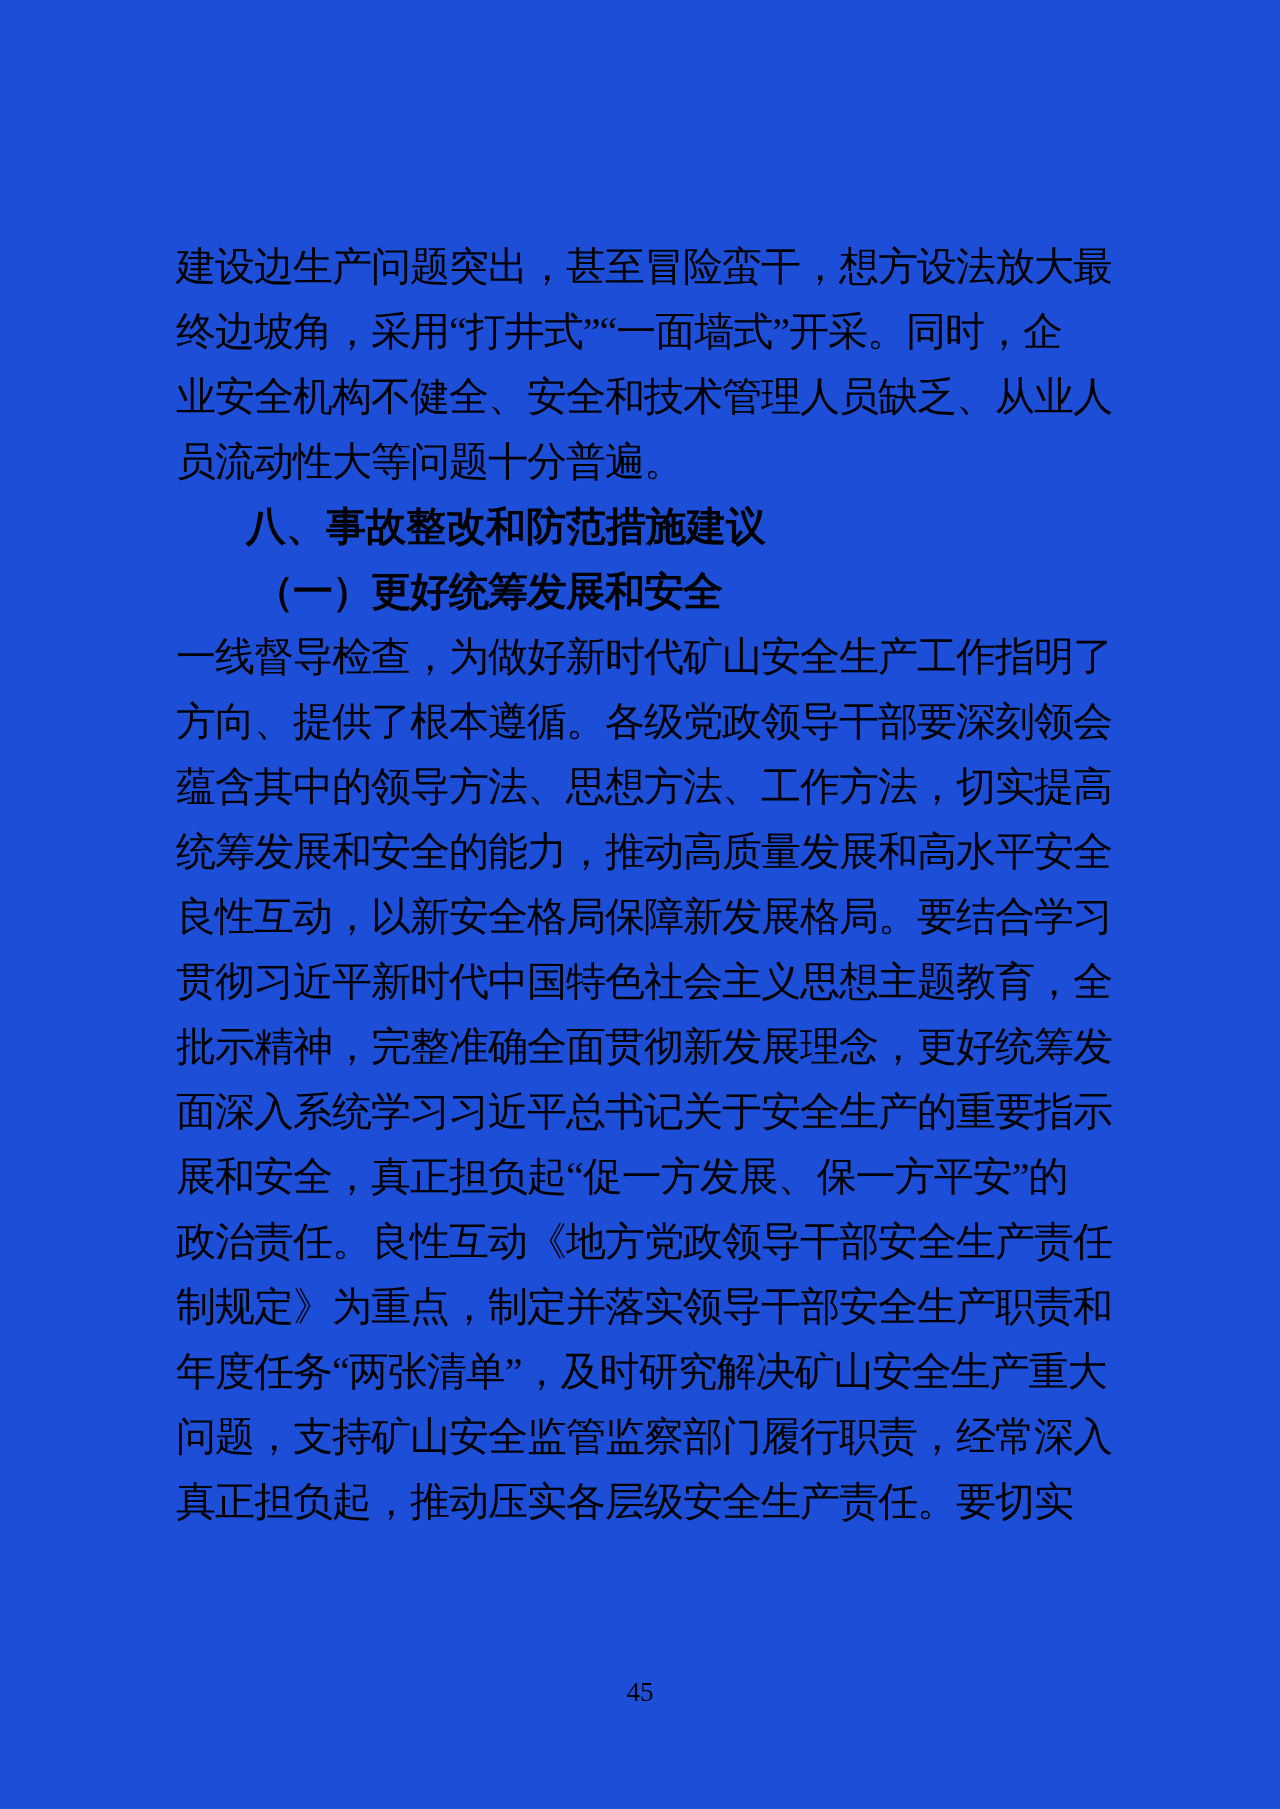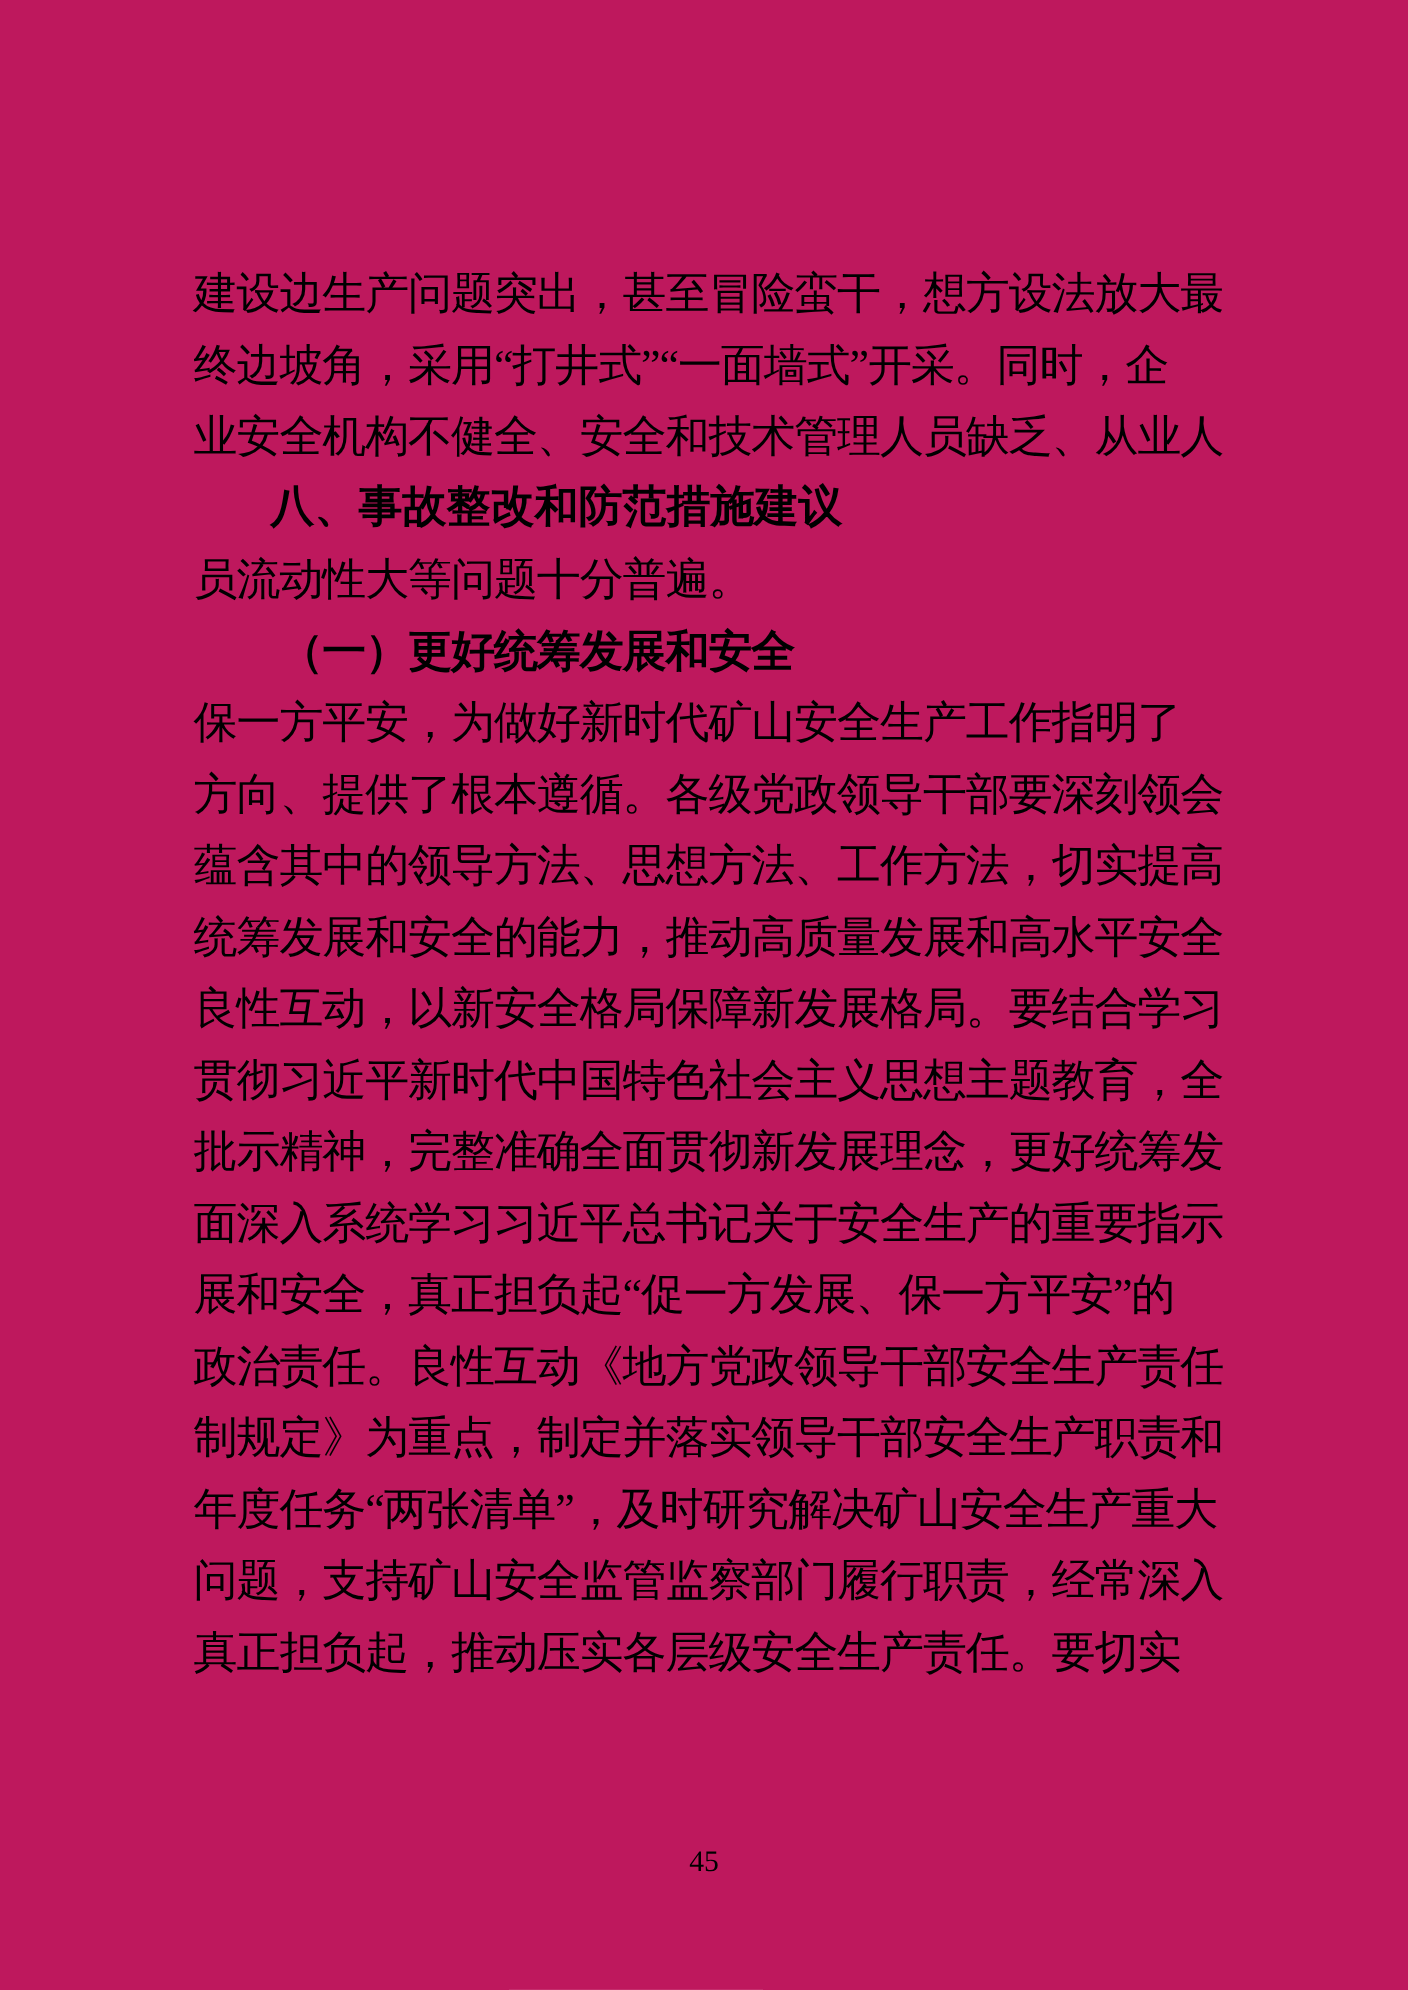--- a/index.html
+++ b/index.html
@@ -4,21 +4,21 @@
 <style>
   html, body {
     margin: 0;
     padding: 0;
     background: #ffffff;
   }
   .page {
     position: relative;
     width: 1280px;
     height: 1809px;
-    background: #be185d;
+    background: #1d4ed8;
     overflow: hidden;
     font-family: "Liberation Serif", serif;
     color: #000000;
   }
   .text-block {
     position: absolute;
     left: 176px;
     top: 234px;
     width: 964px;
   }
@@ -57,26 +57,26 @@
 </style>
 </head>
 <body>
 
 <div class="page">
   <div class="text-block">
 
     <div class="line">建设边生产问题突出，甚至冒险蛮干，想方设法放大最</div>
     <div class="line">终边坡角，采用“打井式”“一面墙式”开采。同时，企</div>
     <div class="line">业安全机构不健全、安全和技术管理人员缺乏、从业人</div>
+    <div class="line">员流动性大等问题十分普遍。</div>
+
     <div class="line heading">八、事故整改和防范措施建议</div>
-
-    <div class="line">员流动性大等问题十分普遍。</div>
     <div class="line subheading">（一）更好统筹发展和安全</div>
 
-    <div class="line">保一方平安，为做好新时代矿山安全生产工作指明了</div>
+    <div class="line">一线督导检查，为做好新时代矿山安全生产工作指明了</div>
     <div class="line">方向、提供了根本遵循。各级党政领导干部要深刻领会</div>
     <div class="line">蕴含其中的领导方法、思想方法、工作方法，切实提高</div>
     <div class="line">统筹发展和安全的能力，推动高质量发展和高水平安全</div>
     <div class="line">良性互动，以新安全格局保障新发展格局。要结合学习</div>
     <div class="line">贯彻习近平新时代中国特色社会主义思想主题教育，全</div>
     <div class="line">批示精神，完整准确全面贯彻新发展理念，更好统筹发</div>
     <div class="line">面深入系统学习习近平总书记关于安全生产的重要指示</div>
     <div class="line">展和安全，真正担负起“促一方发展、保一方平安”的</div>
     <div class="line">政治责任。良性互动《地方党政领导干部安全生产责任</div>
     <div class="line">制规定》为重点，制定并落实领导干部安全生产职责和</div>

